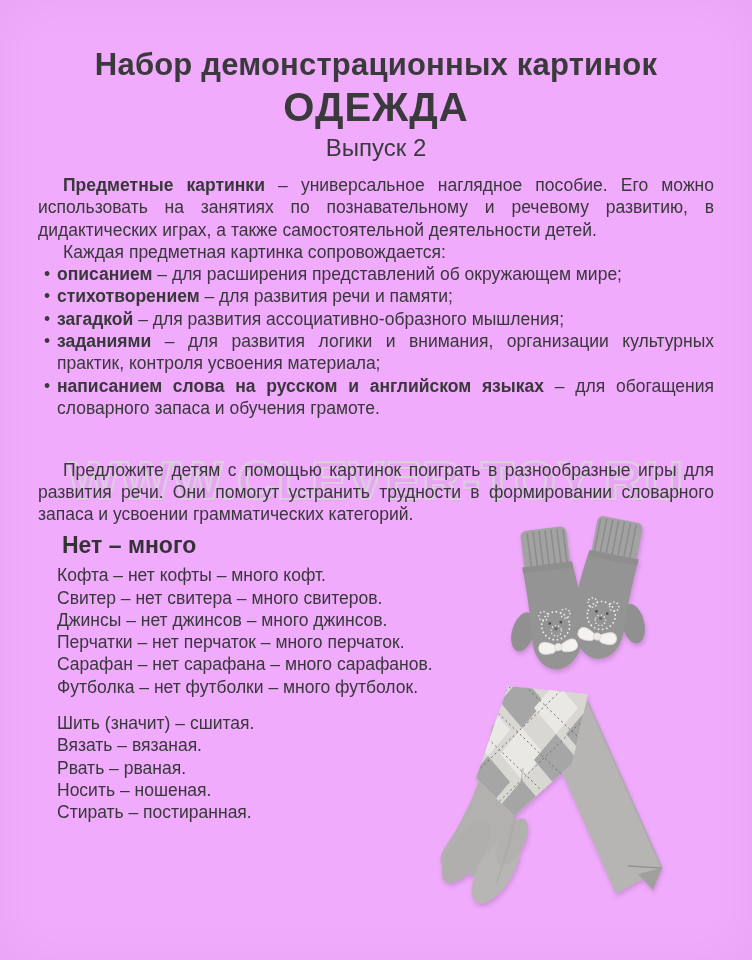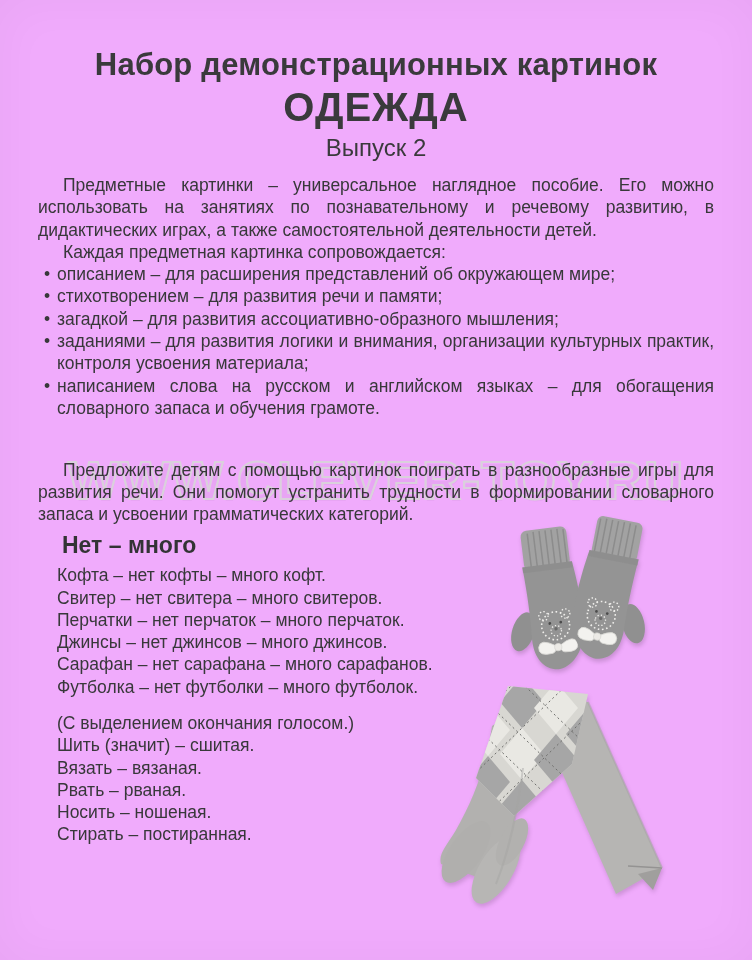--- a/index.html
+++ b/index.html
@@ -19,21 +19,21 @@
   .title-line1{font-size:31px;font-weight:700;line-height:34px;letter-spacing:.2px;}
   .title-line2{font-size:40px;font-weight:700;line-height:34px;margin-top:8px;letter-spacing:1px;}
   .title-line3{font-size:24px;font-weight:400;line-height:26px;margin-top:11px;}
 
   
   .intro{top:174px;left:38px;width:676px;font-size:17.5px;line-height:22.3px;z-index:2;}
   .intro p{margin:0;text-indent:25px;text-align:justify;}
   .bullets{margin:0;padding:0;list-style:none;}
   .bullets li{position:relative;padding-left:19px;text-align:justify;}
   .bullets .dot{position:absolute;left:6px;top:0;}
-  .b{font-weight:400;}
+  .b{font-weight:700;}
 
   .para2{top:441px;left:38px;width:676px;font-size:17.5px;line-height:22.3px;
          text-indent:25px;text-align:justify;z-index:2;}
 
   
   .watermark{
     top:449px;left:-8px;width:768px;text-align:center;z-index:1;
     font-size:54px;font-weight:700;letter-spacing:1px;
     color:transparent;-webkit-text-stroke:2.2px #d7d7d7;
     text-shadow:1px 2px 0 rgba(0,0,0,0.04);
@@ -78,28 +78,27 @@
   </div>
 
   <div class="abs watermark">WWW.CLEVER-TOY.RU</div>
 
   <p class="abs para2">Предложите детям с помощью картинок поиграть в разнообразные игры для развития речи. Они помогут устранить трудности в формировании словарного запаса и усвоении грамматических категорий.</p>
 
   <div class="abs section sec1">
     <p class="sec-heading">Нет – много</p>
     <div class="sec-line">Кофта – нет кофты – много кофт.</div>
     <div class="sec-line">Свитер – нет свитера – много свитеров.</div>
+    <div class="sec-line">Джинсы – нет джинсов – много джинсов.</div>
     <div class="sec-line">Перчатки – нет перчаток – много перчаток.</div>
-    <div class="sec-line">Джинсы – нет джинсов – много джинсов.</div>
     <div class="sec-line">Сарафан – нет сарафана – много сарафанов.</div>
     <div class="sec-line">Футболка – нет футболки – много футболок.</div>
   </div>
 
   <div class="abs section sec2">
-    <div class="sec-line">(С выделением окончания голосом.)</div>
     <div class="sec-line"><span>Шить </span><span class="it">(значит)</span><span> – сшитая.</span></div>
     <div class="sec-line">Вязать – вязаная.</div>
     <div class="sec-line">Рвать – рваная.</div>
     <div class="sec-line">Носить – ношеная.</div>
     <div class="sec-line">Стирать – постиранная.</div>
   </div>
 
   <svg class="abs mittens" viewBox="0 0 166 156" xmlns="http://www.w3.org/2000/svg" aria-hidden="true">
     <defs>
       <g id="mitten">

